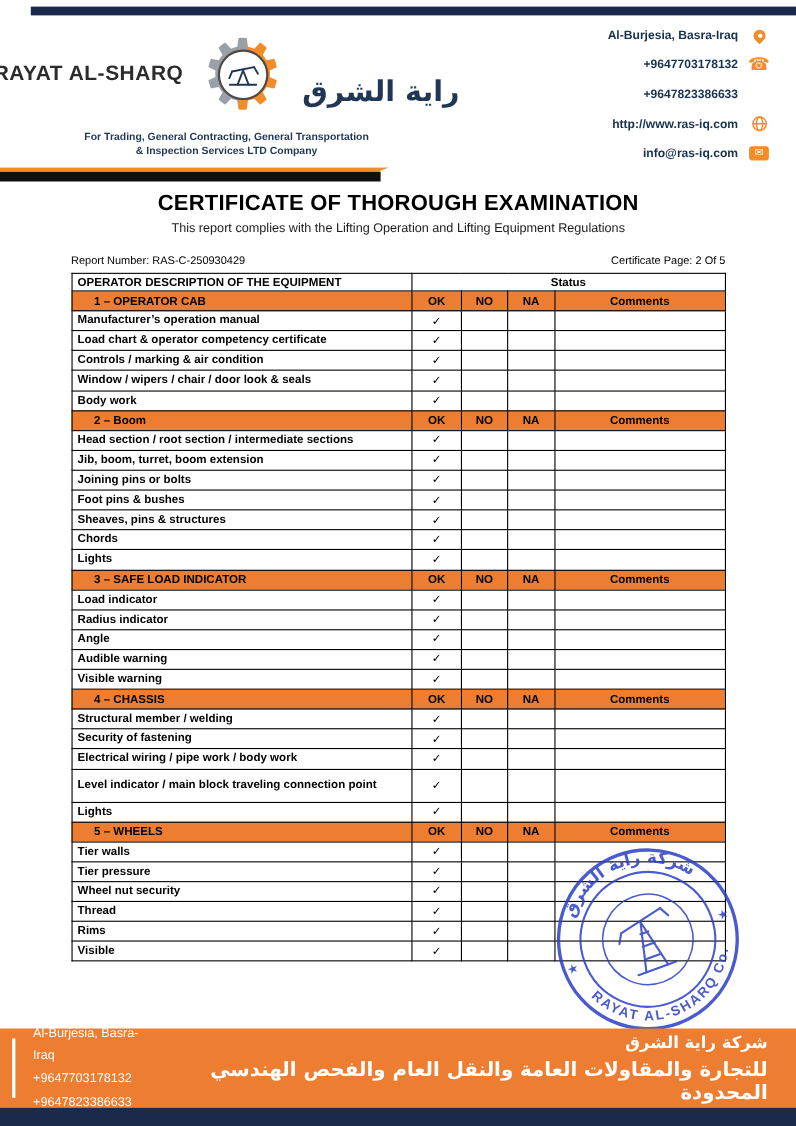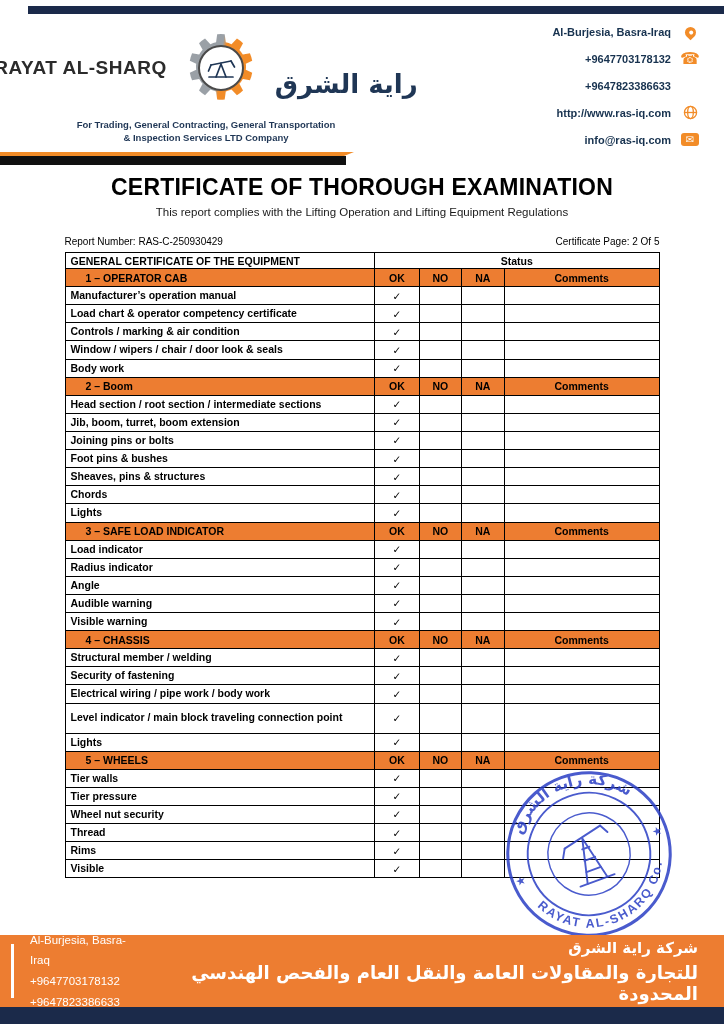--- a/index.html
+++ b/index.html
@@ -35,21 +35,21 @@
   .mail-box { width:18px; height:13px; background:#F28C28; border-radius:3px; display:flex; align-items:center; justify-content:center; color:#fff; font-size:10px; line-height:10px; font-family:"DejaVu Sans", sans-serif; }
 
   
   .stripes { position:relative; height:14px; margin-top:6px; }
   .stripe-orange { position:absolute; top:0; left:0; width:354px; height:4px; background:#F28C28;
     clip-path:polygon(0 0, 100% 0, calc(100% - 10px) 100%, 0 100%); }
   .stripe-black { position:absolute; top:4px; left:0; width:346px; height:9px; background:#101010; }
 
   
   .title-block { text-align:center; margin-top:8px; }
-  .title-block h1 { font-size:23px; font-weight:bold; letter-spacing:.2px; }
+  .title-block h1 { font-size:20px; font-weight:bold; letter-spacing:.2px; }
   .title-block p { margin-top:5px; font-size:11.5px; color:#1a1a1a; }
 
   
   .meta-row { width:595px; margin:18px auto 5px auto; display:flex; justify-content:space-between; font-size:10px;gap:40px; }
 
   
   table.cert { width:595px; margin:0 auto; border-collapse:collapse; }
   table.cert td { border:1px solid #000; font-size:10.5px; vertical-align:middle; }
   .main-head td { font-weight:bold; height:16px; }
   td.desc-col { padding-left:5px; }
@@ -162,21 +162,21 @@
   <table class="cert">
     <colgroup>
       <col style="width:310px">
         <col style="width:45px">
         <col style="width:42px">
         <col style="width:43px">
         <col style="width:155px">
     </colgroup>
     <tbody id="table-body">
         <tr class="main-head">
-          <td class="desc-col">GENERAL CERTIFICATE OF THE EQUIPMENT</td>
+          <td class="desc-col">OPERATOR DESCRIPTION OF THE EQUIPMENT</td>
           <td class="status-col" colspan="4">Status</td>
         </tr>
         <tr class="section-row">
           <td class="sec-title">1 – OPERATOR CAB</td>
           <td class="sec-col">OK</td>
           <td class="sec-col">NO</td>
           <td class="sec-col">NA</td>
           <td class="sec-col">Comments</td>
         </tr>
         <tr>

